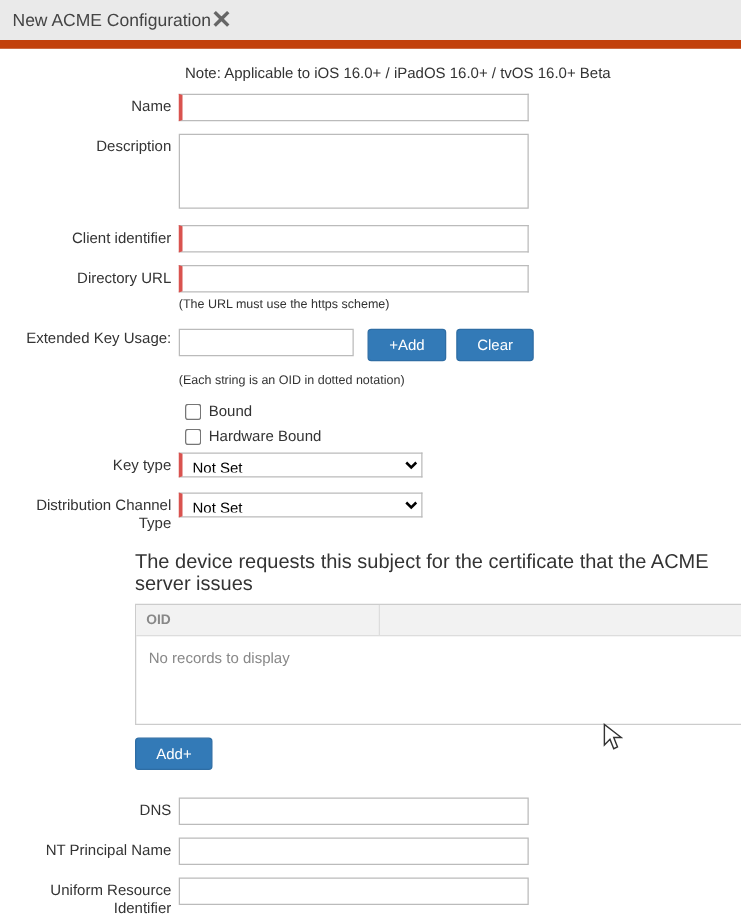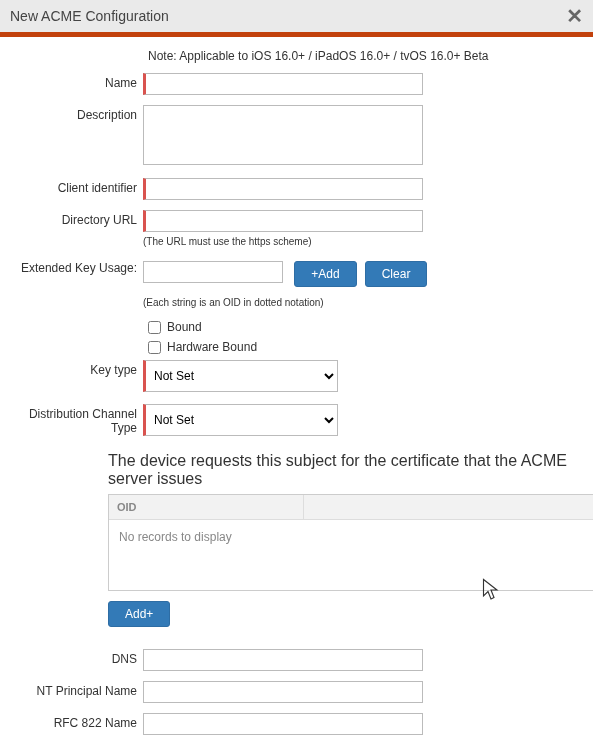--- a/index.html
+++ b/index.html
@@ -1,18 +1,18 @@
 <!DOCTYPE html>
 <html><head>
 <meta charset="utf-8">
 <style>
 * { box-sizing: border-box; margin: 0; padding: 0; }
 body { font-family: Arial, Helvetica, sans-serif; font-size: 12px; color: #333; background: #fff; width: 593px; }
 .dialog { width: 593px; }
-.titlebar { display: flex; justify-content: space-between; align-items: center; background: #eaeaea; border-bottom: 5px solid #c2410c; padding: 6px 10px; }
+.titlebar { display: flex; justify-content: flex-start; align-items: center; background: #eaeaea; border-bottom: 7px solid #c2410c; padding: 6px 10px; }
 .titlebar .title { font-size: 14px; color: #444; }
 .close-x { font-size: 20px; font-weight: bold; color: #666; cursor: pointer; line-height: 1; }
 .body { padding: 10px 18px 20px 18px; }
 .note { font-size: 12px; margin: 2px 0 10px 130px; }
 .row { display: flex; align-items: flex-start; margin-bottom: 10px; }
 .row .lbl { width: 125px; min-width: 125px; text-align: right; padding-right: 6px; padding-top: 3px; font-size: 12px; color: #333; }
 .row .ctl { flex: 1; }
 input[type=text], textarea, select { font-family: inherit; font-size: 12px; padding: 3px 4px; border: 1px solid #bbb; background: #fff; }
 .req { border-left: 3px solid #d9534f !important; }
 .w280 { width: 280px; }
@@ -27,21 +27,21 @@
 .chk-row input { margin-right: 6px; }
 .section-note { font-size: 16px; margin: 16px 0 6px 0; }
 .table { border: 1px solid #ccc; width: 536px; margin-left: 0; }
 .table .thead { display: flex; background: #f2f2f2; border-bottom: 1px solid #ddd; }
 .table .th { padding: 6px 8px; font-size: 11px; color: #888; font-weight: bold; border-right: 1px solid #ddd; }
 .table .th.col1 { width: 195px; }
 .table .th.col2 { flex: 1; }
 .table .th.col3 { width: 55px; border-right: none; }
 .table .tbody { min-height: 70px; padding: 10px; color: #888; font-size: 12px; }
 .addplus { margin: 10px 0 22px 0; }
-select { height: 32px; }
+select { height: 20px; }
 .ml130 { margin-left: 130px; }
 .cursor { position: absolute; left: 482px; top: 578px; pointer-events: none; }
 .cursor svg { width: 18px; height: 24px; }
 .rel { position: relative; }
 </style>
 </head>
 <body>
 
 <div class="dialog rel">
   <div class="titlebar">
@@ -132,24 +132,20 @@
 
     <div class="row">
       <div class="lbl">DNS</div>
       <div class="ctl"><input type="text" class="w280" value="" style=""></div>
     </div>
     <div class="row">
       <div class="lbl">NT Principal Name</div>
       <div class="ctl"><input type="text" class="w280" value="" style=""></div>
     </div>
     <div class="row">
-      <div class="lbl">RFC 822 Name</div>
-      <div class="ctl"><input type="text" class="w280" value="" style=""></div>
-    </div>
-    <div class="row">
       <div class="lbl">Uniform Resource Identifier</div>
       <div class="ctl"><input type="text" class="w280" value="" style=""></div>
     </div>
 
   </div>
 
   <div class="cursor">
     <svg viewBox="0 0 24 32">
         <path d="M2 2 L2 24 L8 18 L12 28 L16 26 L12 16 L20 16 Z" fill="none" stroke="#333" stroke-width="1.5"></path>
       </svg>

